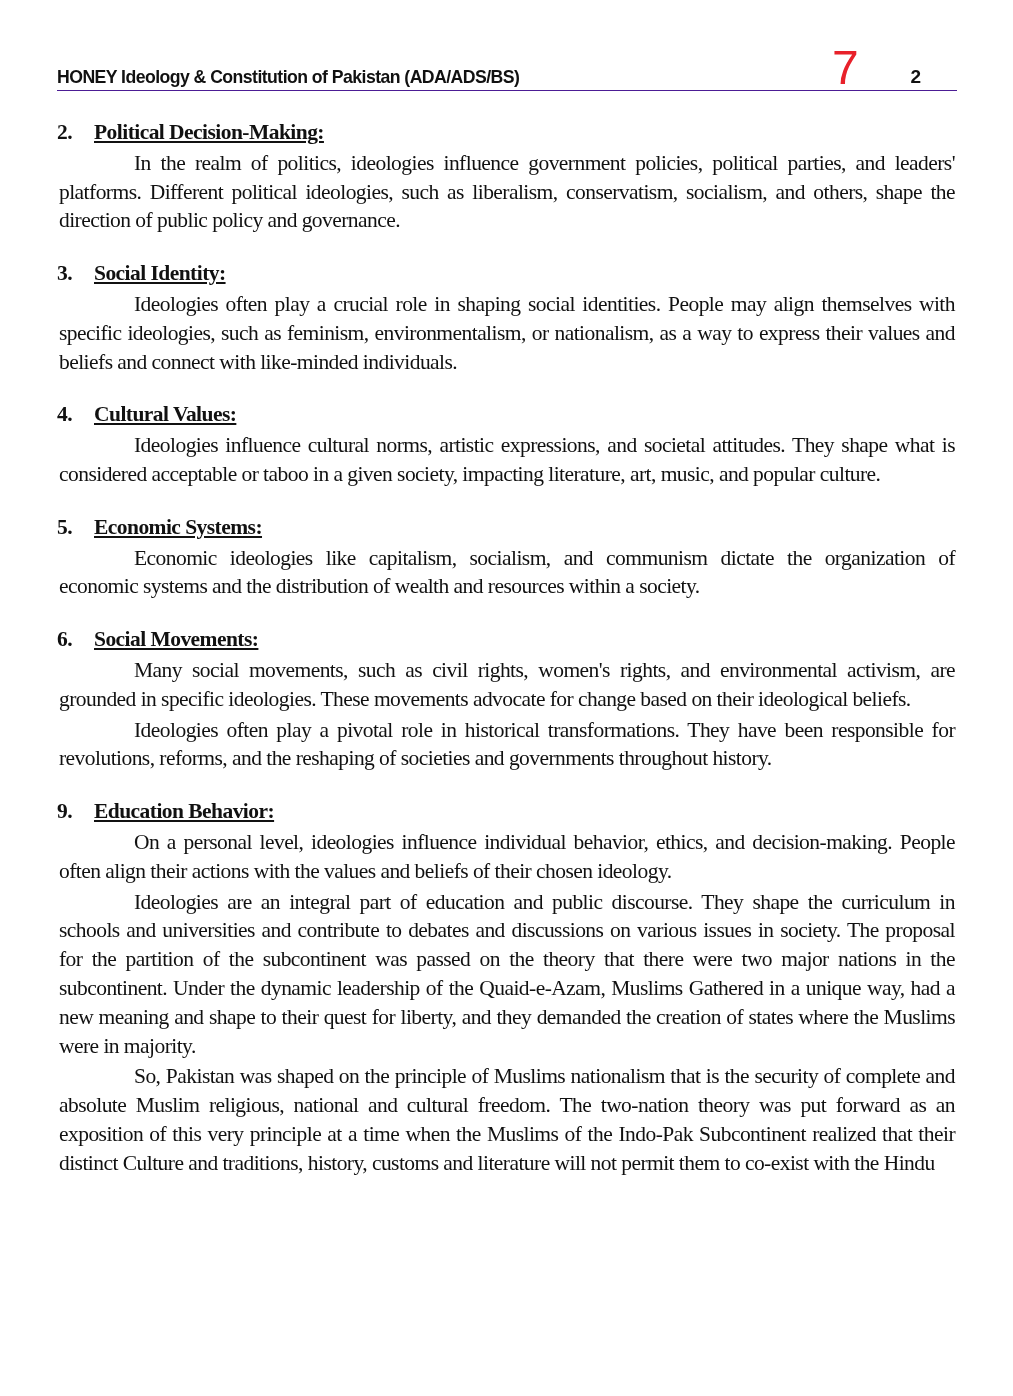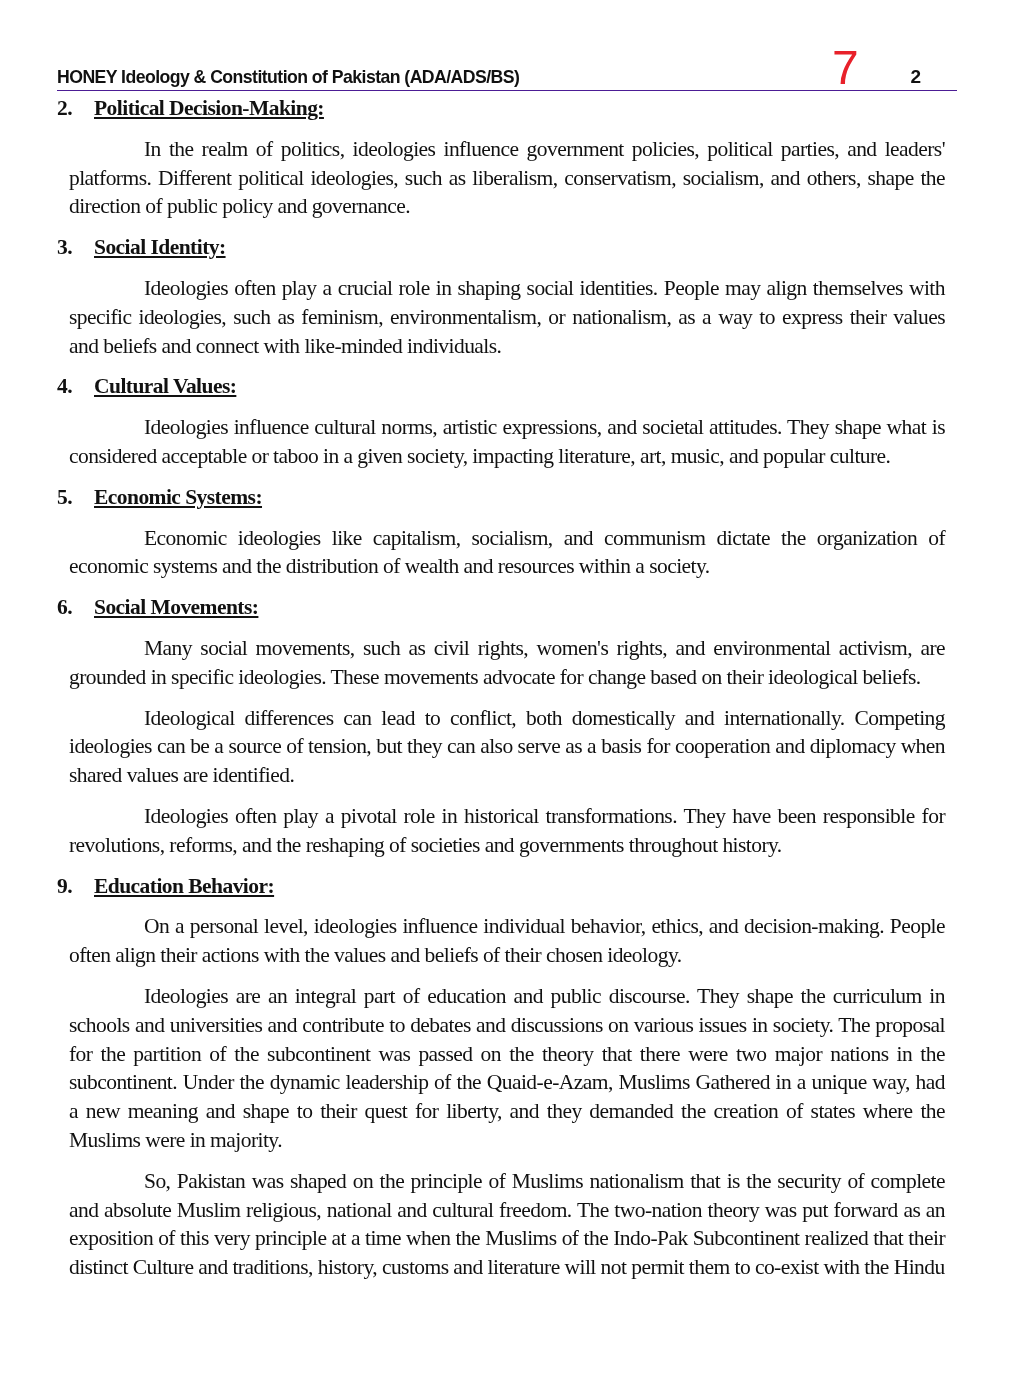--- a/index.html
+++ b/index.html
@@ -21,24 +21,24 @@
   }
   .page-num {
     position: absolute; right: 36px; bottom: 2px;
     font-family: "Liberation Sans", sans-serif; font-weight: bold; font-size: 19px; color: #111;
   }
   .content {
     position: absolute; left: 57px; top: 94px; width: 900px;
     font-family: "Liberation Serif", serif; font-size: 21.5px; line-height: 28.8px;
     letter-spacing: -0.55px;
   }
-  .heading { font-weight: bold; white-space: nowrap; }
+  .heading { font-weight: bold; white-space: nowrap; margin-top: 24px; }
   .heading .num { display: inline-block; width: 37px; }
   .heading .title { text-decoration: underline; text-decoration-thickness: 2px; text-underline-offset: 2px; }
-  .para { text-align: justify; text-indent: 75px; margin: 12px; }
+  .para { text-align: justify; text-indent: 75px; margin: 2px; }
 </style>
 </head>
 <body>
 
 <div class="header">
   <span class="header-title">HONEY Ideology &amp; Constitution of Pakistan (ADA/ADS/BS)</span>
   <span class="big-num">7</span>
   <span class="page-num">2</span>
 </div>
 
@@ -58,21 +58,20 @@
     </div>
     <div>
       <div class="heading"><span class="num">5.</span><span class="title">Economic Systems:</span></div>
       <p class="para">Economic ideologies like capitalism, socialism, and communism dictate the organization of economic systems and the distribution of wealth and resources within a society.</p>
     </div>
     <div>
       <div class="heading"><span class="num">6.</span><span class="title">Social Movements:</span></div>
       <p class="para">Many social movements, such as civil rights, women's rights, and environmental activism, are grounded in specific ideologies. These movements advocate for change based on their ideological beliefs.</p>
     </div>
     <div>
-      <p class="para">Ideological differences can lead to conflict, both domestically and internationally. Competing ideologies can be a source of tension, but they can also serve as a basis for cooperation and diplomacy when shared values are identified.</p>
     </div>
     <div>
       <p class="para">Ideologies often play a pivotal role in historical transformations. They have been responsible for revolutions, reforms, and the reshaping of societies and governments throughout history.</p>
     </div>
     <div>
       <div class="heading"><span class="num">9.</span><span class="title">Education Behavior:</span></div>
       <p class="para">On a personal level, ideologies influence individual behavior, ethics, and decision-making. People often align their actions with the values and beliefs of their chosen ideology.</p>
     </div>
     <div>
       <p class="para">Ideologies are an integral part of education and public discourse. They shape the curriculum in schools and universities and contribute to debates and discussions on various issues in society. The proposal for the partition of the subcontinent was passed on the theory that there were two major nations in the subcontinent. Under the dynamic leadership of the Quaid-e-Azam, Muslims Gathered in a unique way, had a new meaning and shape to their quest for liberty, and they demanded the creation of states where the Muslims were in majority.</p>

